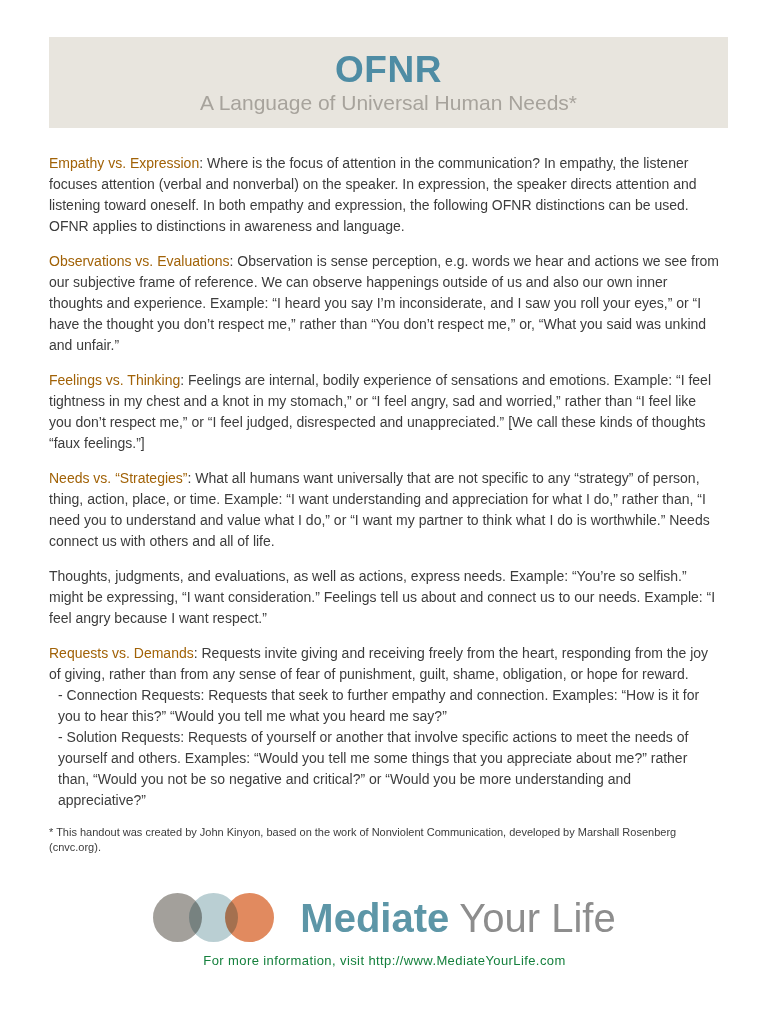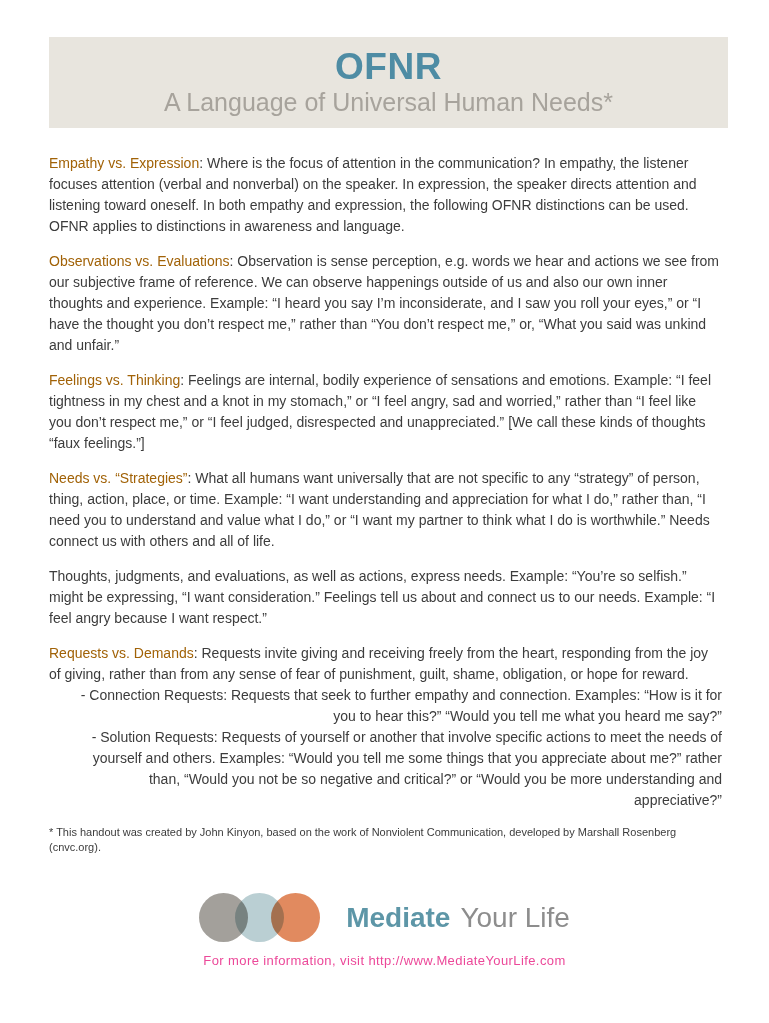--- a/index.html
+++ b/index.html
@@ -23,34 +23,34 @@
     gap: 2px;
   }
   .banner .title {
     font-size: 37px;
     font-weight: bold;
     color: #4e8ca4;
     letter-spacing: 0.5px;
     line-height: 1.05;
   }
   .banner .subtitle {
-    font-size: 25px;
+    font-size: 21px;
     font-weight: normal;
     color: #a7a39c;
     line-height: 1.1;
   }
   .content {
     margin: 25px 47px 0 49px;
     color: #3c3c3c;
     font-size: 14px;
     line-height: 21px;
   }
   .para { margin-bottom: 14px; }
   .para .h { color: #a16207; }
-  .bullet { display: block; margin-left: 25px; text-align: right; }
+  .bullet { display: block; margin-left: 9px; }
   .footnote {
     margin-top: 0px;
     font-size: 11px;
     font-weight: 400;
     color: #3c3c3c;
     line-height: 15px;
   }
   .logo-area { margin-top: 38px; text-align: center; }
   .logo-row {
     display: flex;
@@ -61,27 +61,27 @@
   .c {
     width: 49px; height: 49px;
     border-radius: 50%;
     mix-blend-mode: multiply;
     display: inline-block;
   }
   .c2, .c3 { margin-left: -13px; }
   .c1 { background: #a3a09b; }
   .c2 { background: #bacfd3; }
   .c3 { background: #e18a5f; }
-  .brand { margin-left: 26px; font-size: 28px; line-height: 1; white-space: nowrap; }
+  .brand { margin-left: 26px; font-size: 40px; line-height: 1; white-space: nowrap; }
   .brand-bold { font-weight: bold; color: #5d96a7; }
   .brand-light { font-weight: normal; color: #8d8d8d; padding-left: 10px; }
   .tagline {
     margin-top: 11px;
     font-size: 13px;
-    color: #ec4899;
+    color: #15803d;
     letter-spacing: 0.4px;
   }
 </style>
 </head>
 <body>
 
 <div class="page">
 
   <header class="banner">
     <div class="title">OFNR</div>

